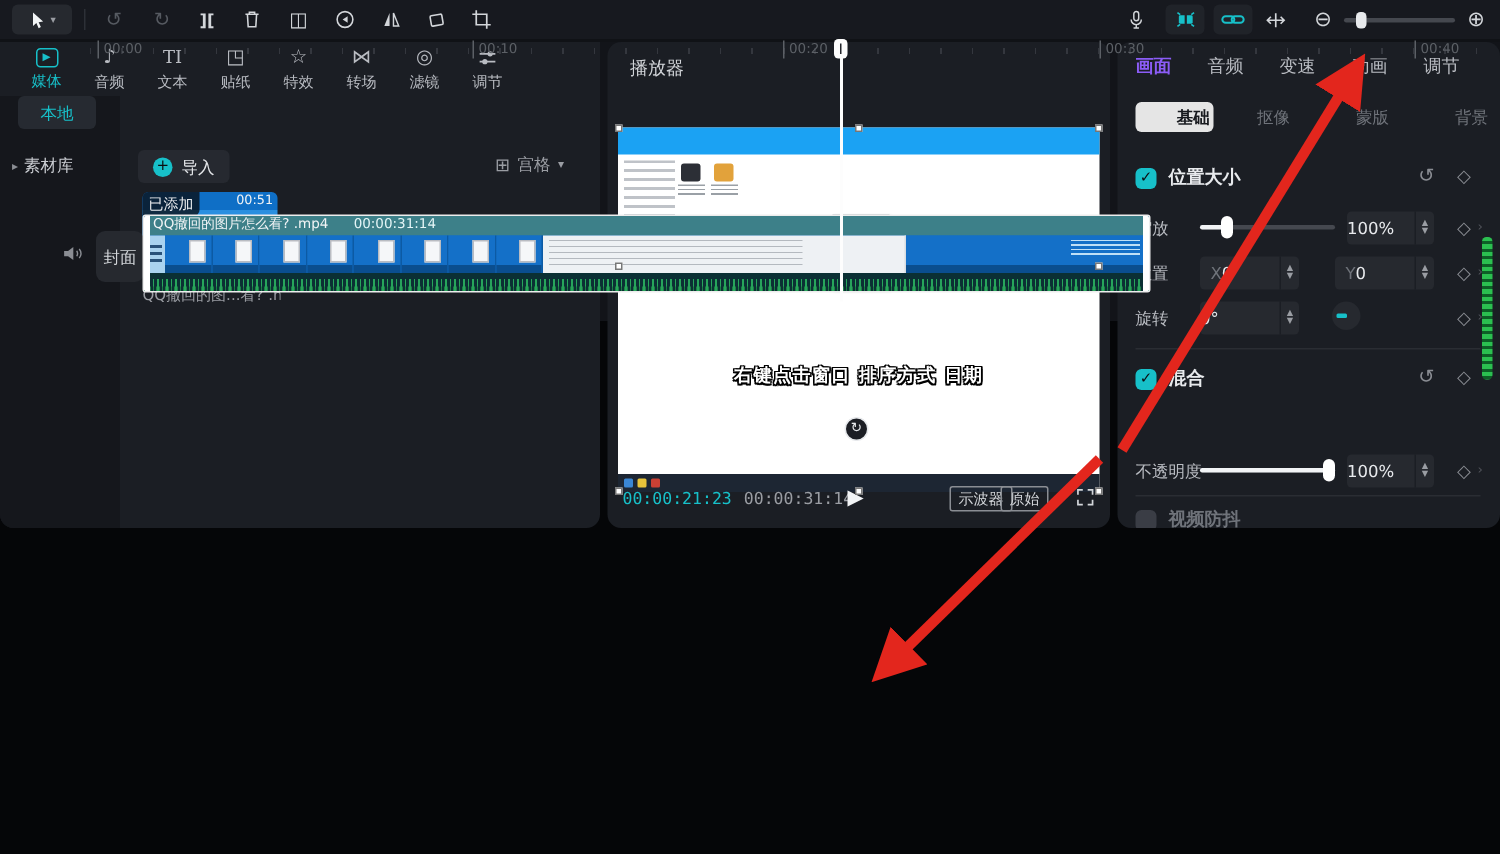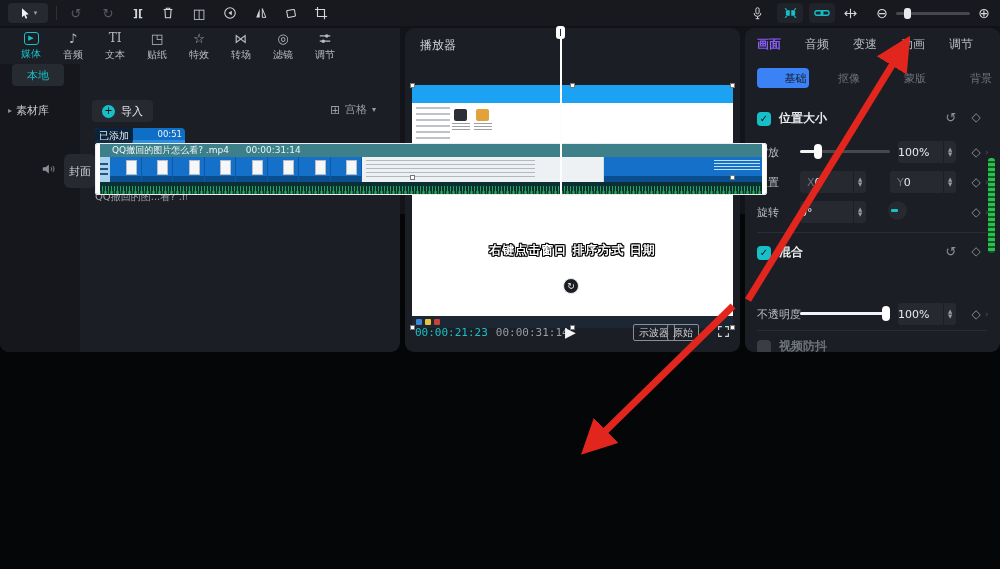--- a/index.html
+++ b/index.html
@@ -94,21 +94,21 @@
     color:#d3d6da; font-size:10px; display:flex; align-items:center; }
   #scope-btn { left:228px; } #ratio-btn { left:262px; }
   #fs-btn { position:absolute; left:312px; top:3px; color:#d3d6da; }
 
   
   #itabs { position:absolute; left:12px; top:8px; display:flex; gap:24px; font-size:12px; color:#b9bcc2; }
   #itabs .on { color:#8b5cf6; font-weight:bold; }
   #isubtabs { position:absolute; left:12px; top:40px; display:flex; gap:14px; align-items:center; }
   .subtab { min-width:52px; height:20px; border-radius:4px; font-size:11px; color:#6f737a;
     display:flex; align-items:center; justify-content:center; }
-  .subtab.on { background:#3b82f6; color:#17191e; font-weight:normal;padding-left:25px; }
+  .subtab.on { background:#e5e5e5; color:#17191e; font-weight:bold;padding-left:25px; }
   .sec-head { position:absolute; left:12px; display:flex; align-items:center; gap:8px;
     font-size:12px; font-weight:bold; color:#e8eaed; }
   .cbx { width:14px; height:14px; border-radius:4px; background:#17c0c9; color:#0c0d10; font-size:10px;
     display:flex; align-items:center; justify-content:center; }
   .reset-ic { position:absolute; left:198px; font-size:13px; color:#8a8d93; width:16px; text-align:center; }
   .kf-ic { position:absolute; left:224px; font-size:12px; color:#8a8d93; width:14px; text-align:center; }
   .kf-next { position:absolute; left:240px; font-size:9px; color:#50535a; }
   .irow { position:absolute; left:0; width:255px; height:24px; }
   .rlabel { position:absolute; left:12px; top:5px; font-size:11px; color:#b9bcc2; }
   .slider { position:absolute; top:10px; height:3px; background:#45484f; border-radius:2px; }
@@ -148,21 +148,21 @@
     background-size:100% 4px; background-position:0 6px; background-repeat:no-repeat; }
   .rlab { position:absolute; top:1px; font-size:9px; color:#5c6066; border-left:1px solid #5c6066; padding-left:3px;
     height:12px; line-height:12px; }
   #tracks { position:absolute; left:0; top:42px; width:1000px; height:172px; }
   #mute-btn { position:absolute; left:40px; top:162px; color:#8a8d93; }
   #cover-btn { position:absolute; left:64px; top:154px; width:32px; height:34px; background:#26292f; border-radius:6px;
     color:#d3d6da; font-size:11px; display:flex; align-items:center; justify-content:center; }
   #clip { position:absolute; left:95px; top:143px; width:672px; height:52px; border:1px solid #ededed;
     border-radius:2px; overflow:hidden; background:#0f6cc4; }
   #clip-head { position:absolute; left:0; top:0; width:100%; height:13px; background:#3d8089; color:#f2f4f6;
-    font-size:9px; line-height:13px; padding-left:16px; white-space:nowrap; }
+    font-size:9px; line-height:13px; padding-left:6px; white-space:nowrap; }
   #clip-head .cdur { margin-left:14px; color:#e4f5f6; }
   #strip { position:absolute; left:0; top:13px; width:100%; height:25px; display:flex; }
   .fr { position:relative; height:25px; }
   .fr.lt { width:14px; background:#a9d2ef; }
   .fr.lt::before { content:""; position:absolute; left:2px; top:6px; width:10px; height:12px;
     background:repeating-linear-gradient(180deg,#29527a 0 2px, transparent 2px 5px); }
   .fr.bl { flex:1; background:linear-gradient(180deg,#1470c8 0 78%, #0a4e8f 78% 100%); border-right:1px solid #0c5aa4; }
   .fr.bl::before { content:""; position:absolute; right:4px; top:3px; width:9px; height:13px; background:#f5f7f9;
     border:1px solid #b9bcc2; }
   .fr.wh { width:242px; background:#eef1f4; border-right:1px solid #d8dde2; }
@@ -525,20 +525,27 @@
           <path d="M8 2v10M2 7h12M4.5 4.5 2 7l2.5 2.5M11.5 4.5 14 7l-2.5 2.5" stroke="#d3d6da" stroke-width="1.2" fill="none"></path>
         </svg>
       </div>
       <div class="tool" style="left:872px;font-size:14px">⊖</div>
       <div id="zoom-slider">
           <div class="knob"></div>
         </div>
       <div class="tool" style="left:974px;font-size:14px">⊕</div>
     </div>
 
+    <div id="ruler">
+      <span class="rlab" style="left:5px">00:00</span>
+      <span class="rlab" style="left:255px">00:10</span>
+      <span class="rlab" style="left:462px">00:20</span>
+      <span class="rlab" style="left:673px">00:30</span>
+      <span class="rlab" style="left:883px">00:40</span>
+    </div>
 
     <div id="tracks"></div>
 
     <div id="mute-btn">
       <svg class="i" width="16" height="14" viewBox="0 0 18 16">
         <path d="M3 6v4h3l4 3V3L6 6z" fill="#8a8d93"></path>
         <path d="M12.5 6c1 1 1 3 0 4M14.5 4.5c1.8 2 1.8 5 0 7" stroke="#8a8d93" stroke-width="1.1" fill="none"></path>
       </svg>
     </div>
     <div id="cover-btn">

